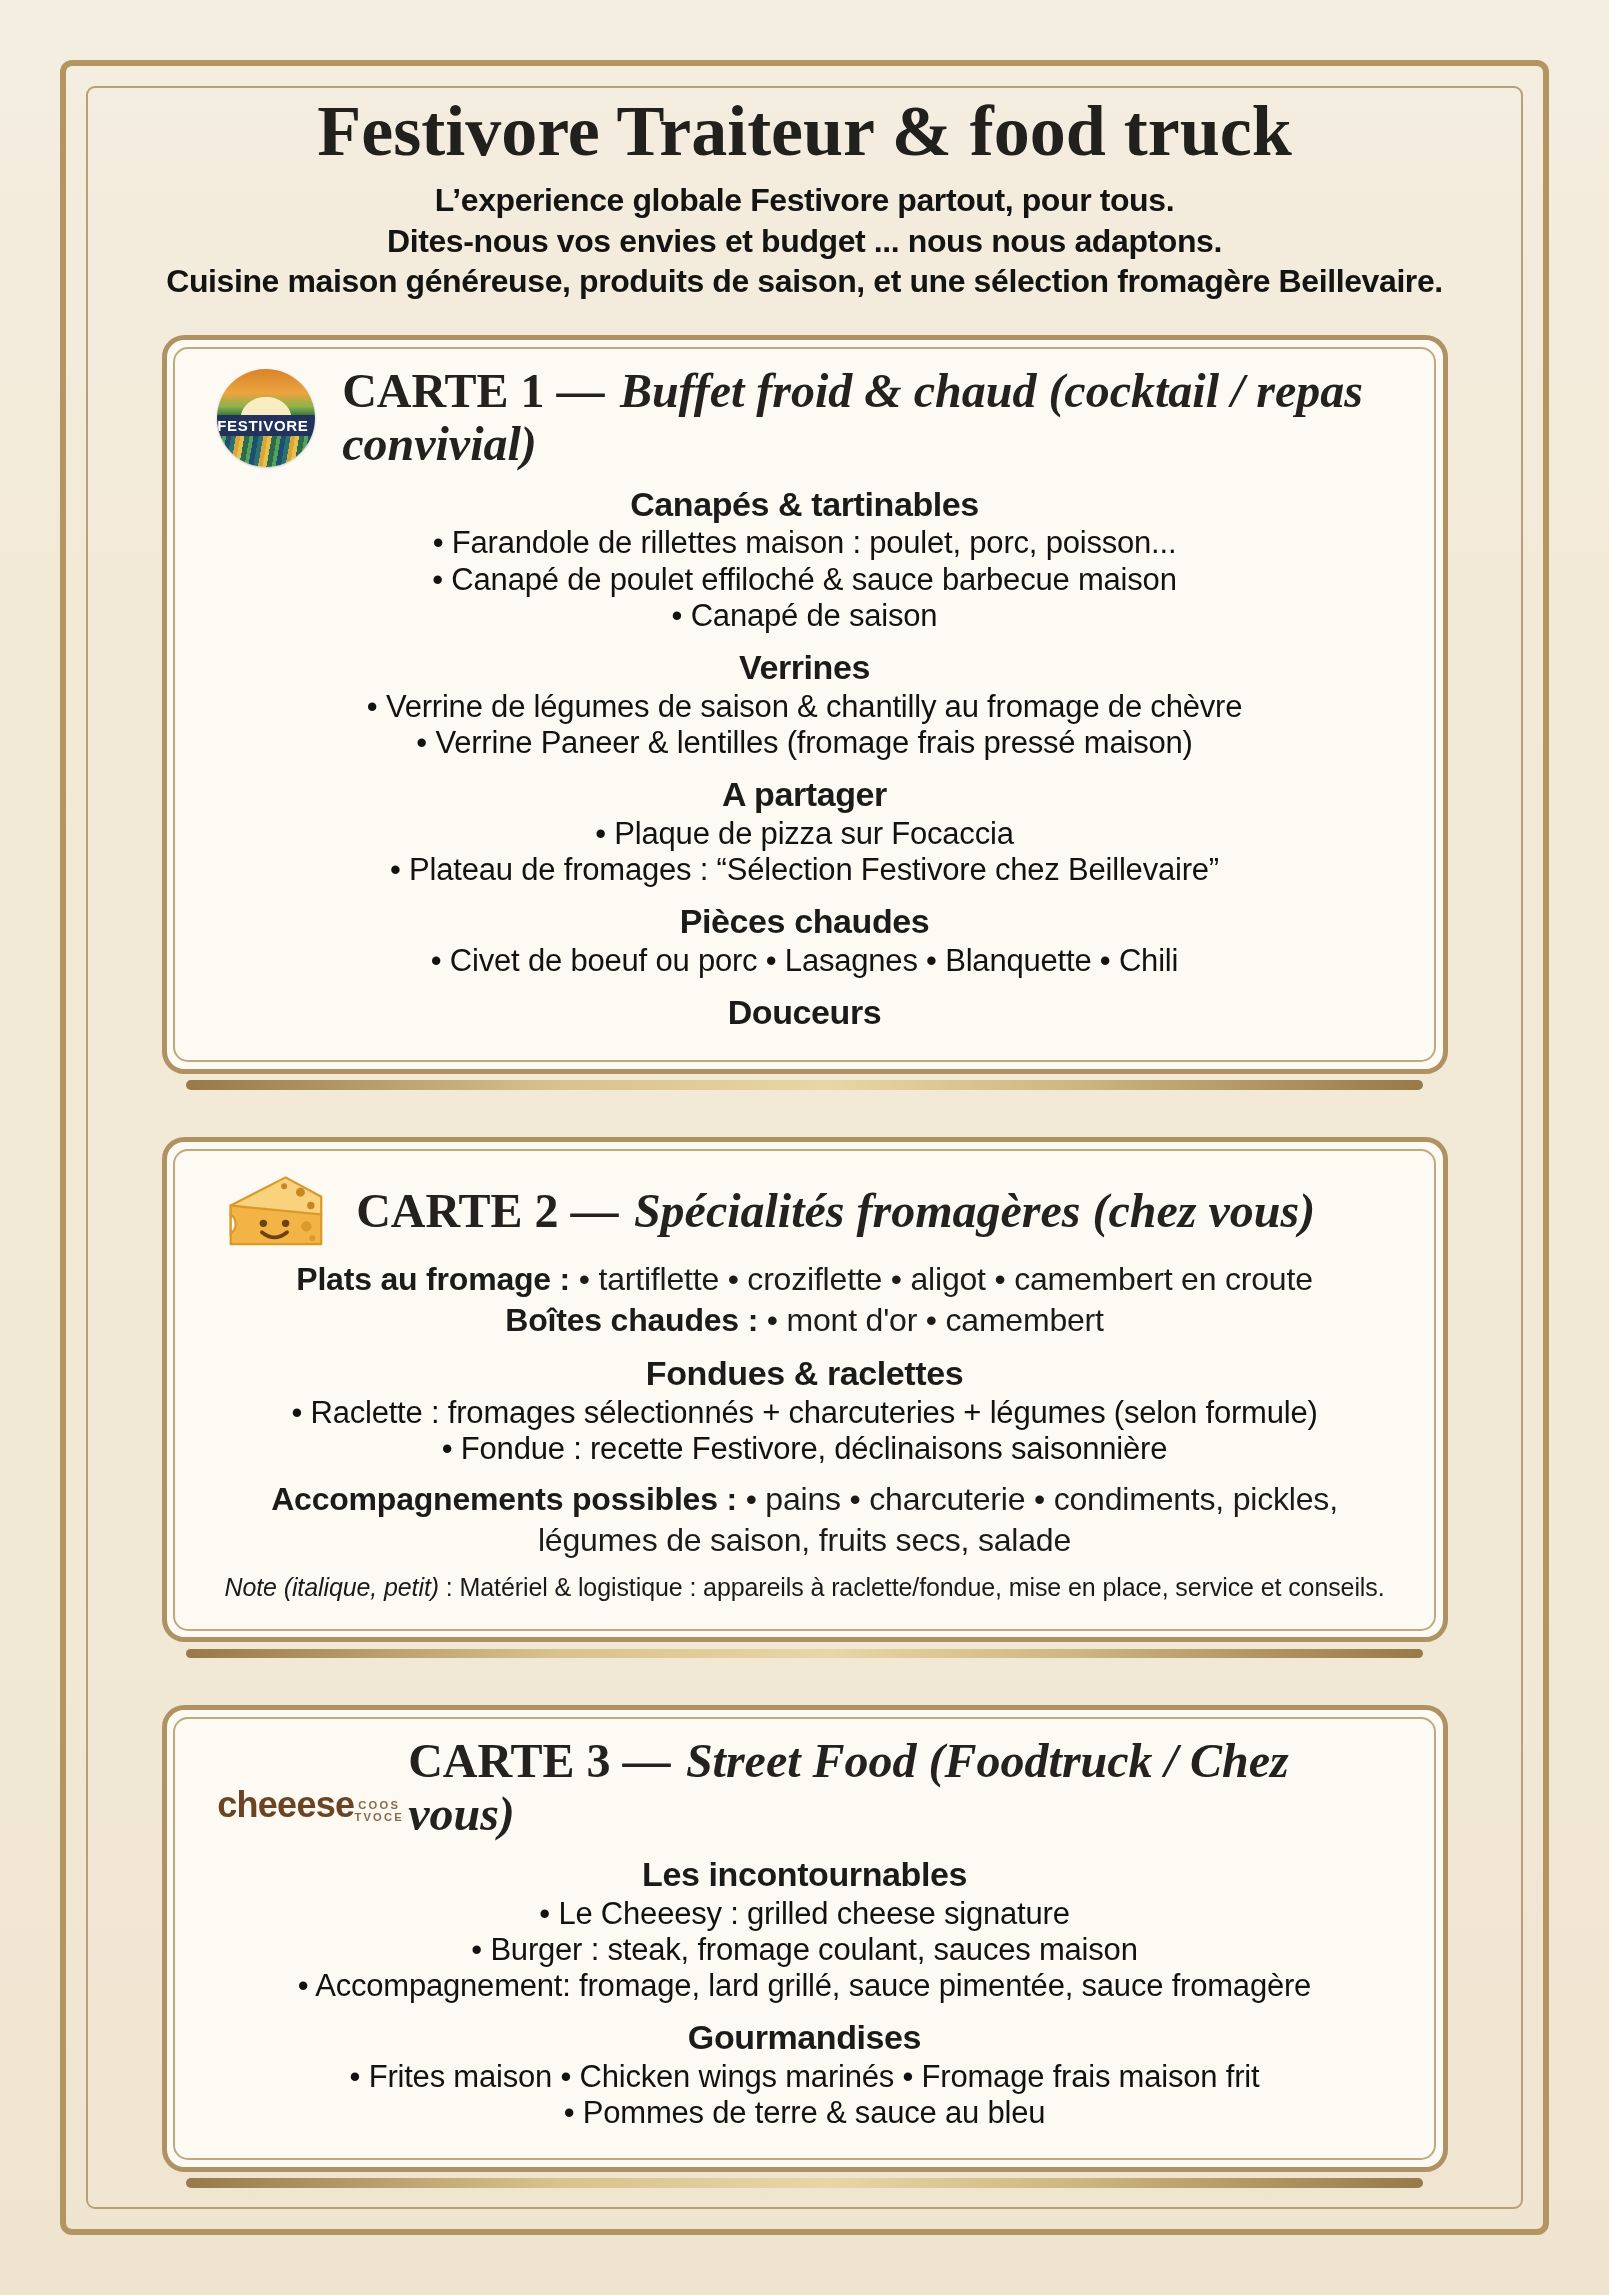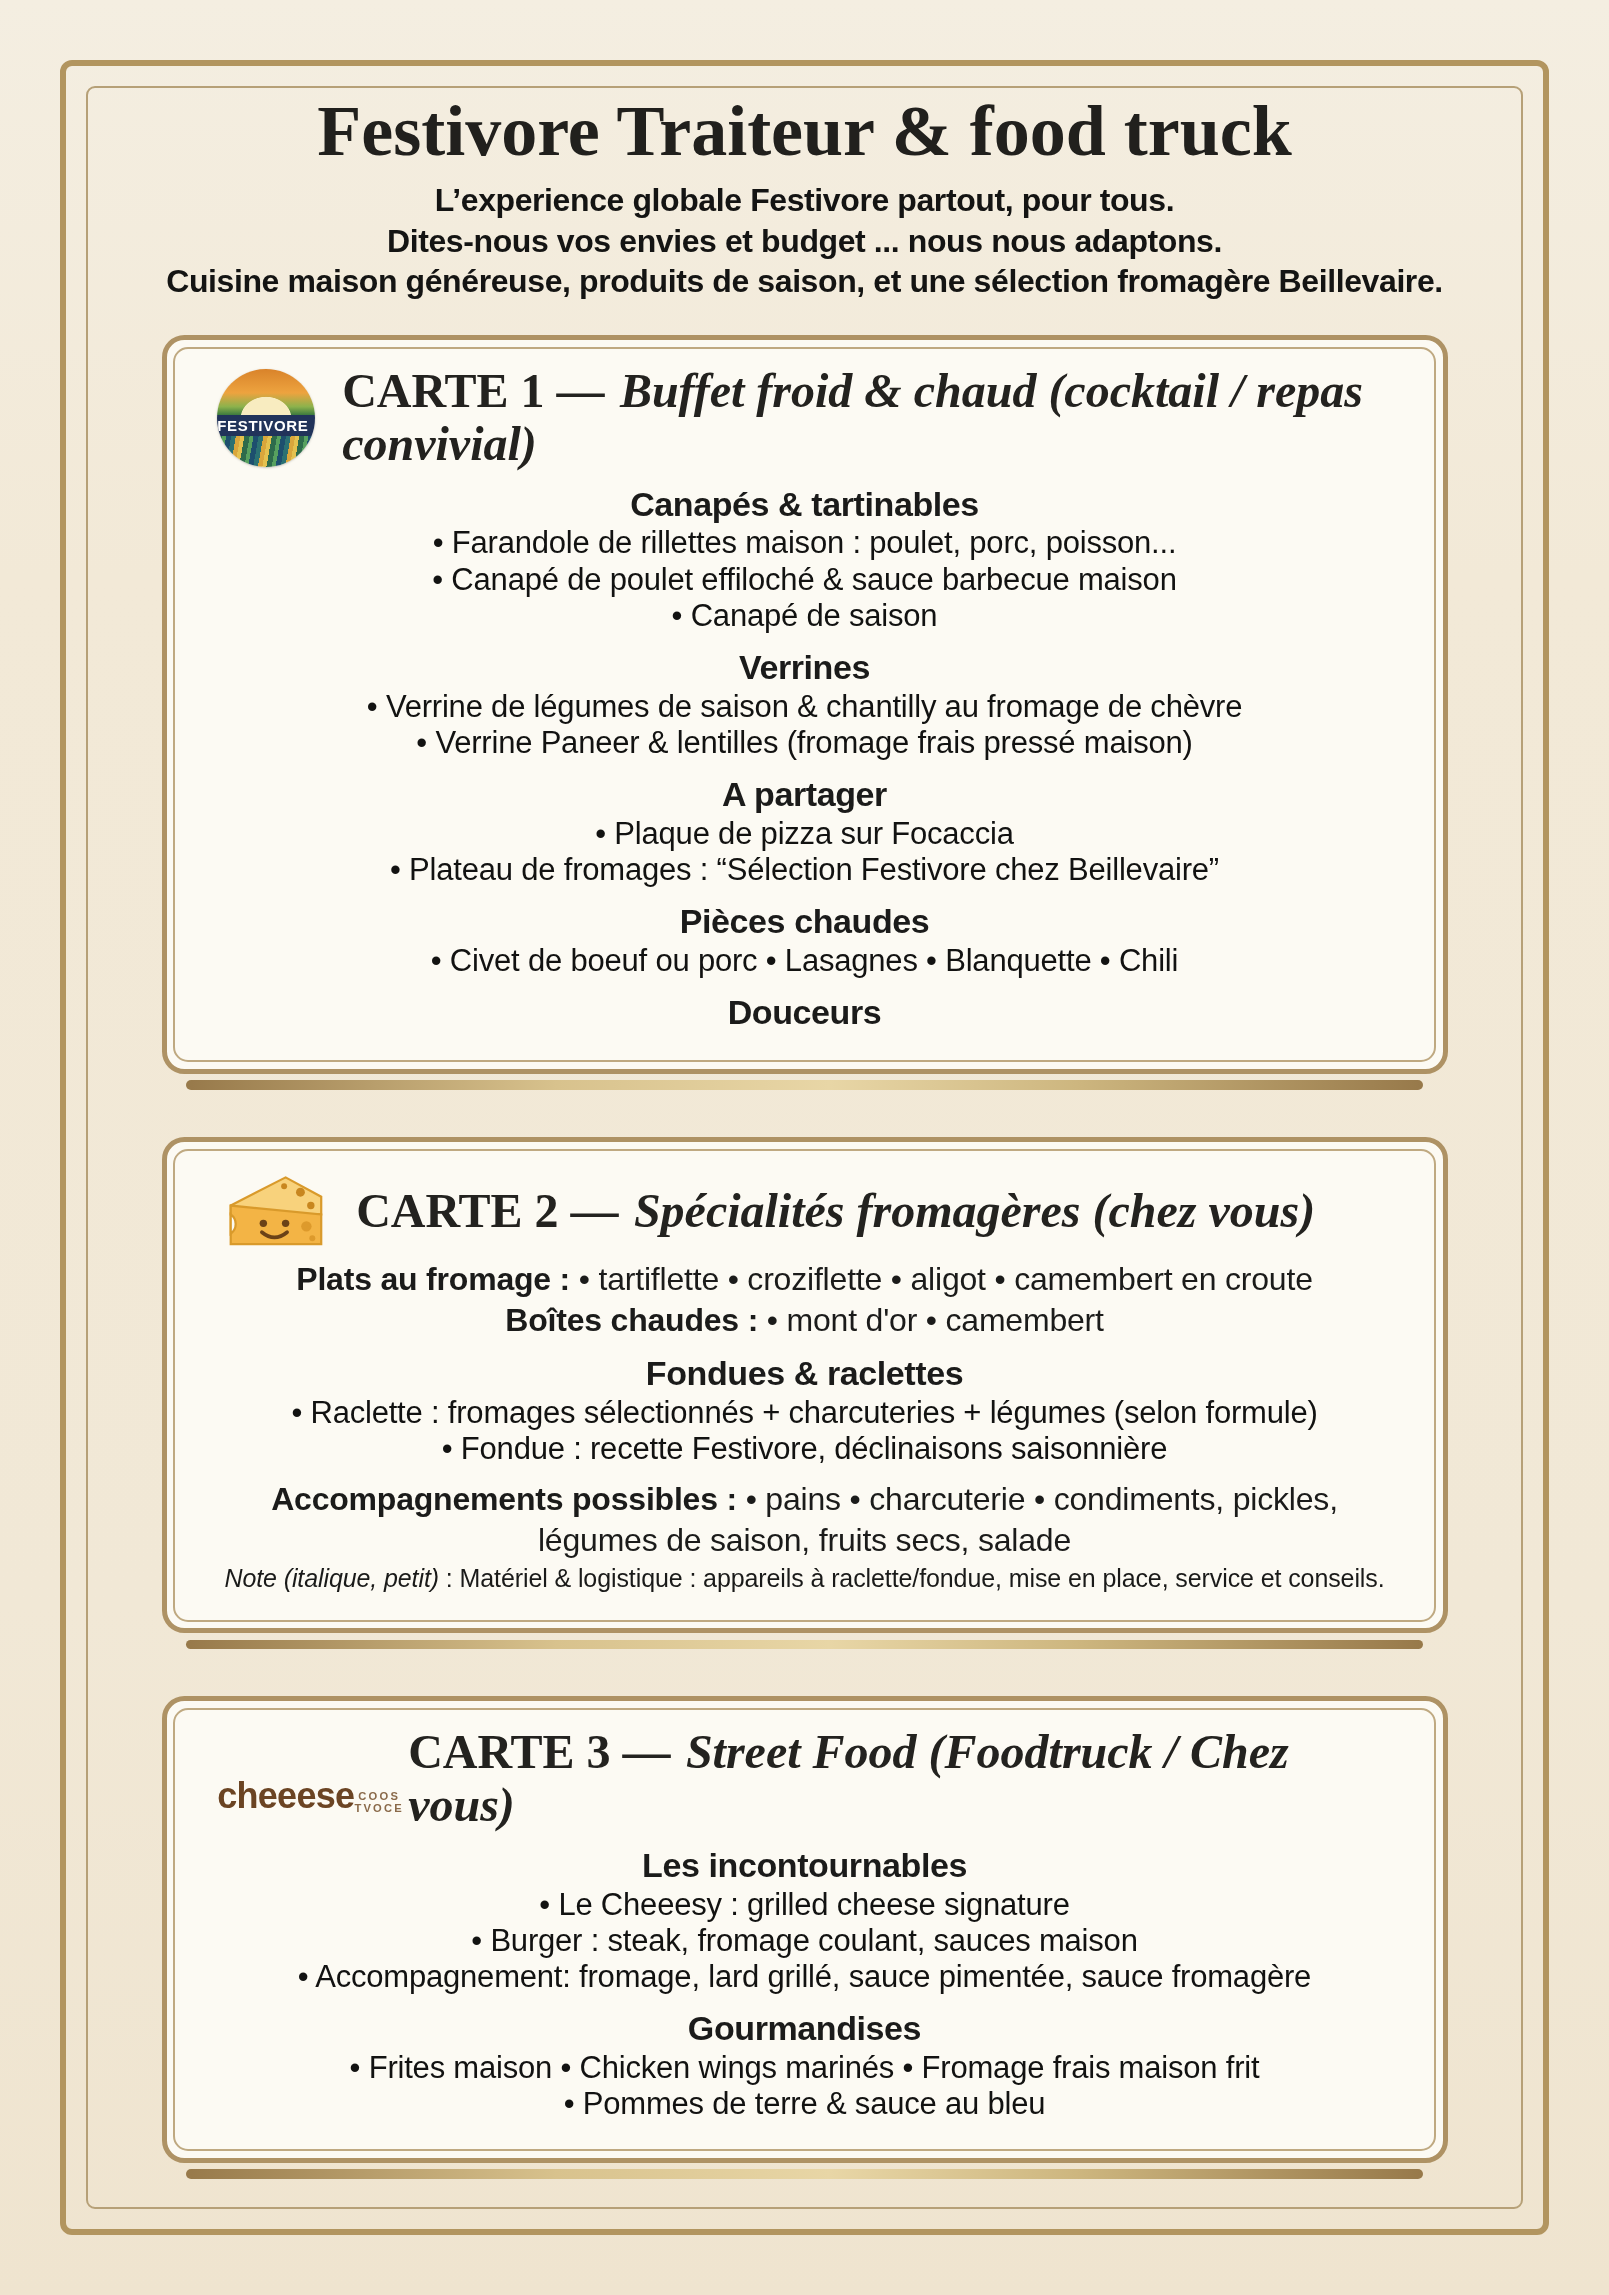--- a/index.html
+++ b/index.html
@@ -33,21 +33,21 @@
   .card-title{flex:1;text-align:left;font-family:"Liberation Serif","DejaVu Serif",serif;font-size:48px;font-weight:600;color:#23221f;line-height:1.1;}
   .ct-plain{margin-right:0.32em;}
   .ct-italic{font-style:italic;}
 
   .section-heading{font-size:34px;font-weight:700;margin-top:12px;letter-spacing:-0.4px;line-height:1.25;}
   .item{font-size:31px;line-height:1.17;letter-spacing:-0.2px;font-weight:400;color:#121211;}
   .lead{font-size:32px;line-height:1.27;letter-spacing:-0.2px;}
   .lead b{font-weight:700;}
   .accomp{font-size:32px;line-height:1.27;margin-top:12px;max-width:1103px;margin-left:auto;margin-right:auto;letter-spacing:-0.2px;}
   .accomp b{font-weight:700;}
-  .note{font-size:25px;margin-top:3px;color:#1a1a19;letter-spacing:-0.1px;}
+  .note{font-size:25px;margin-top:12px;color:#1a1a19;letter-spacing:-0.1px;}
   .note .it{font-style:italic;}
 
   
   .fest-logo{width:98px;height:98px;border-radius:50%;overflow:hidden;position:relative;flex:0 0 auto;box-shadow:0 0.7px 2.2px rgba(0,0,0,0.25);}
   .fest-sky{height:47%;background:
     radial-gradient(43px 37px at 50% 108%, #f8ecc0 0 58%, rgba(248,236,192,0) 60%),
     linear-gradient(180deg,#d9832a 0%,#eda33f 52%,#8cb24c 82%,#3c7a3e 100%);}
   .fest-band{height:21%;background:#21335a;display:flex;align-items:center;justify-content:flex-start;}
   .fest-band span{color:#fff;font-size:15px;font-weight:700;letter-spacing:0.7px;}
   .fest-waves{height:32%;background:

